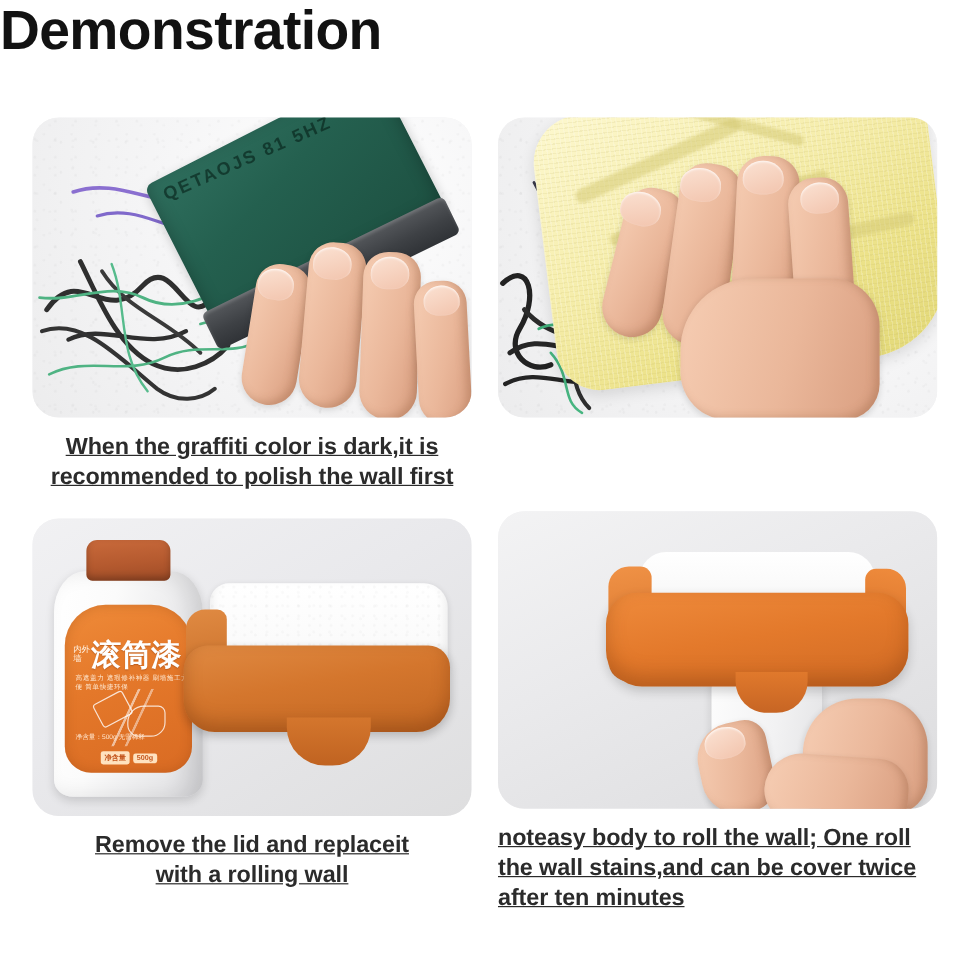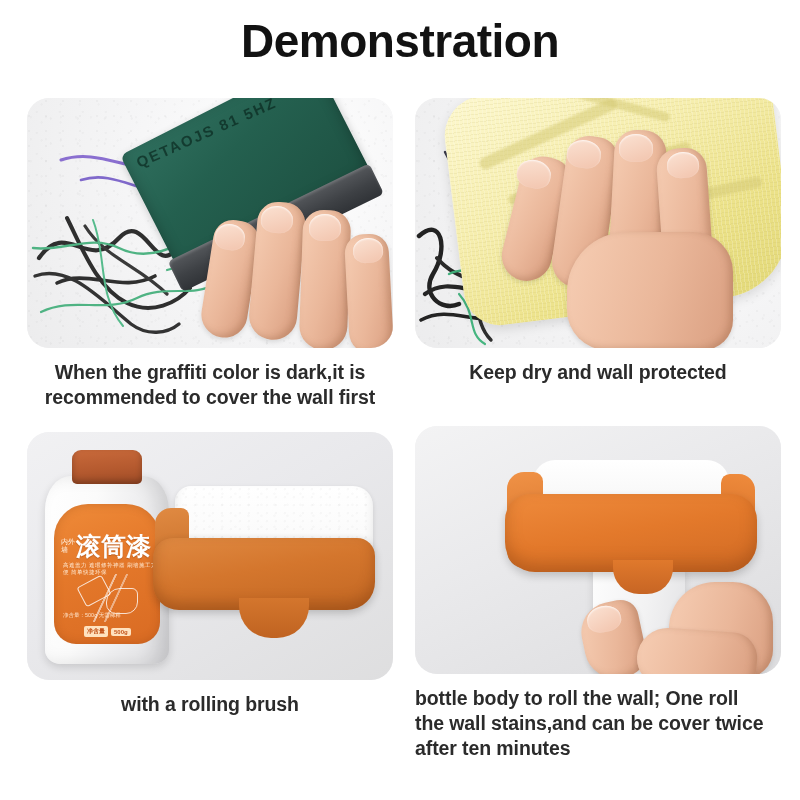--- a/index.html
+++ b/index.html
@@ -12,23 +12,22 @@
     height: 800px;
     font-family: "Liberation Sans", sans-serif;
     overflow: hidden;
     position: relative;
   }
 
   
   .page-title {
     position: absolute;
     left: 0;
-    top: 16px;
+    top: 0;
     width: 800px;
-    text-align: center;
     font-size: 46px;
     font-weight: bold;
     color: #121212;
     letter-spacing: -0.5px;
     line-height: 1.1;
   }
 
   
   .steps {
     position: absolute;
@@ -54,20 +53,21 @@
   }
   .step-3 .photo, .step-4 .photo { height: 248px; }
 
   .caption {
     margin-top: 12px;
     font-size: 19.5px;
     font-weight: bold;
     color: #2b2b2b;
     line-height: 1.28;
     letter-spacing: -0.1px;
+    text-decoration: underline;
   }
   .caption.center { text-align: center; }
   .caption.left   { text-align: left; }
 
   
   .wall {
     position: absolute;
     inset: 0;
     background:
       radial-gradient(circle at 70% 25%, #ffffff 0%, #f6f6f7 45%, #ececed 100%);
@@ -418,21 +418,21 @@
         <div class="nail" style="left:58px; top:12px;  width:32px; height:27px; transform:rotate(5deg);"></div>
         <div class="finger" style="left:98px; top:16px;  width:48px; height:140px; transform:rotate(2deg);"></div>
         <div class="nail" style="left:106px;top:20px;  width:32px; height:27px;"></div>
         <div class="finger" style="left:144px;top:40px;  width:44px; height:120px; transform:rotate(-3deg);"></div>
         <div class="nail" style="left:150px;top:44px;  width:30px; height:25px; transform:rotate(-3deg);"></div>
       </div>
     </div>
 
     <div class="caption center">
       <div>When the graffiti color is dark,it is</div>
-      <div>recommended to cover the wall first</div>
+      <div>recommended to polish the wall first</div>
     </div>
   </div>
 
   <div class="step step-2">
     <div class="photo">
       <div class="wall"></div>
       <div class="wall-tex"></div>
 
       <svg class="scribbles" viewBox="0 0 366 250">
         <g fill="none" stroke-linecap="round" stroke-linejoin="round">
@@ -462,23 +462,20 @@
         <div class="finger" style="left:48px;  top:14px;  width:52px; height:152px; transform:rotate(8deg);"></div>
         <div class="nail" style="left:56px;  top:18px;  width:34px; height:28px; transform:rotate(8deg);"></div>
         <div class="finger" style="left:100px; top:8px;   width:52px; height:168px; transform:rotate(3deg);"></div>
         <div class="nail" style="left:108px; top:12px;  width:34px; height:28px;"></div>
         <div class="finger" style="left:150px; top:26px;  width:50px; height:164px; transform:rotate(-4deg);"></div>
         <div class="nail" style="left:156px; top:30px;  width:32px; height:26px; transform:rotate(-4deg);"></div>
         <div class="finger" style="left:56px;  top:110px; width:166px; height:118px; border-radius:60px 40px 30px 40px;"></div>
       </div>
     </div>
 
-    <div class="caption center">
-      <div>Keep dry and wall protected</div>
-    </div>
   </div>
 
   <div class="step step-3">
     <div class="photo">
       <div class="bg-soft"></div>
 
       <div class="bottle">
         <div class="bottle-body"></div>
         <div class="bottle-cap"></div>
         <div class="label">
@@ -498,21 +495,22 @@
 
       <div class="roller">
         <div class="roller-nap"></div>
         <div class="roller-arm-l"></div>
         <div class="roller-frame"></div>
         <div class="roller-stem"></div>
       </div>
     </div>
 
     <div class="caption center">
-      <div>with a rolling brush</div>
+      <div>Remove the lid and replaceit</div>
+      <div>with a rolling wall</div>
     </div>
   </div>
 
   <div class="step step-4">
     <div class="photo">
       <div class="wall4"></div>
 
       <div class="bottle4"></div>
 
       <div class="roller4">
@@ -525,19 +523,19 @@
 
       <div class="hand4">
         <div class="finger" style="left:0px;  top:26px; width:60px; height:76px; border-radius:30px 18px 22px 30px; transform:rotate(-12deg);"></div>
         <div class="nail" style="left:4px;  top:30px; width:34px; height:26px; transform:rotate(-12deg);"></div>
         <div class="finger" style="left:86px; top:6px;  width:104px; height:96px; border-radius:46px 40px 28px 30px;"></div>
         <div class="finger" style="left:54px; top:54px; width:120px; height:58px; border-radius:34px 28px 26px 30px; transform:rotate(4deg);"></div>
       </div>
     </div>
 
     <div class="caption left">
-      <div>bottle body to roll the wall; One roll</div>
+      <div>noteasy body to roll the wall; One roll</div>
       <div>the wall stains,and can be cover twice</div>
       <div>after ten minutes</div>
     </div>
   </div>
 
 </div>
 
 </body></html>

